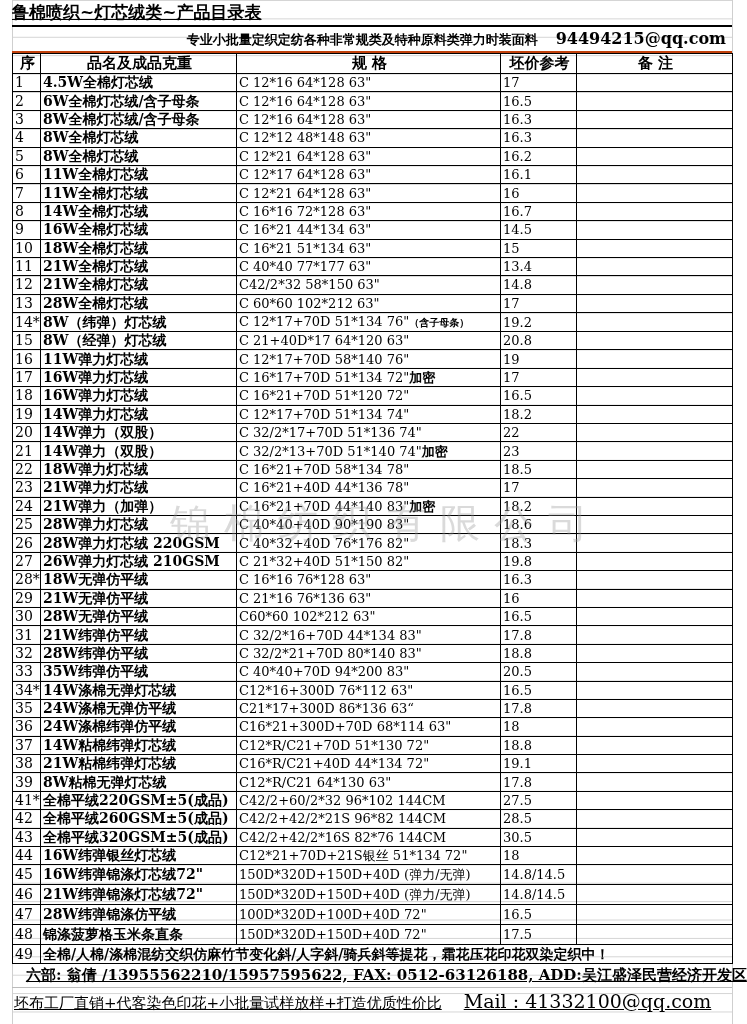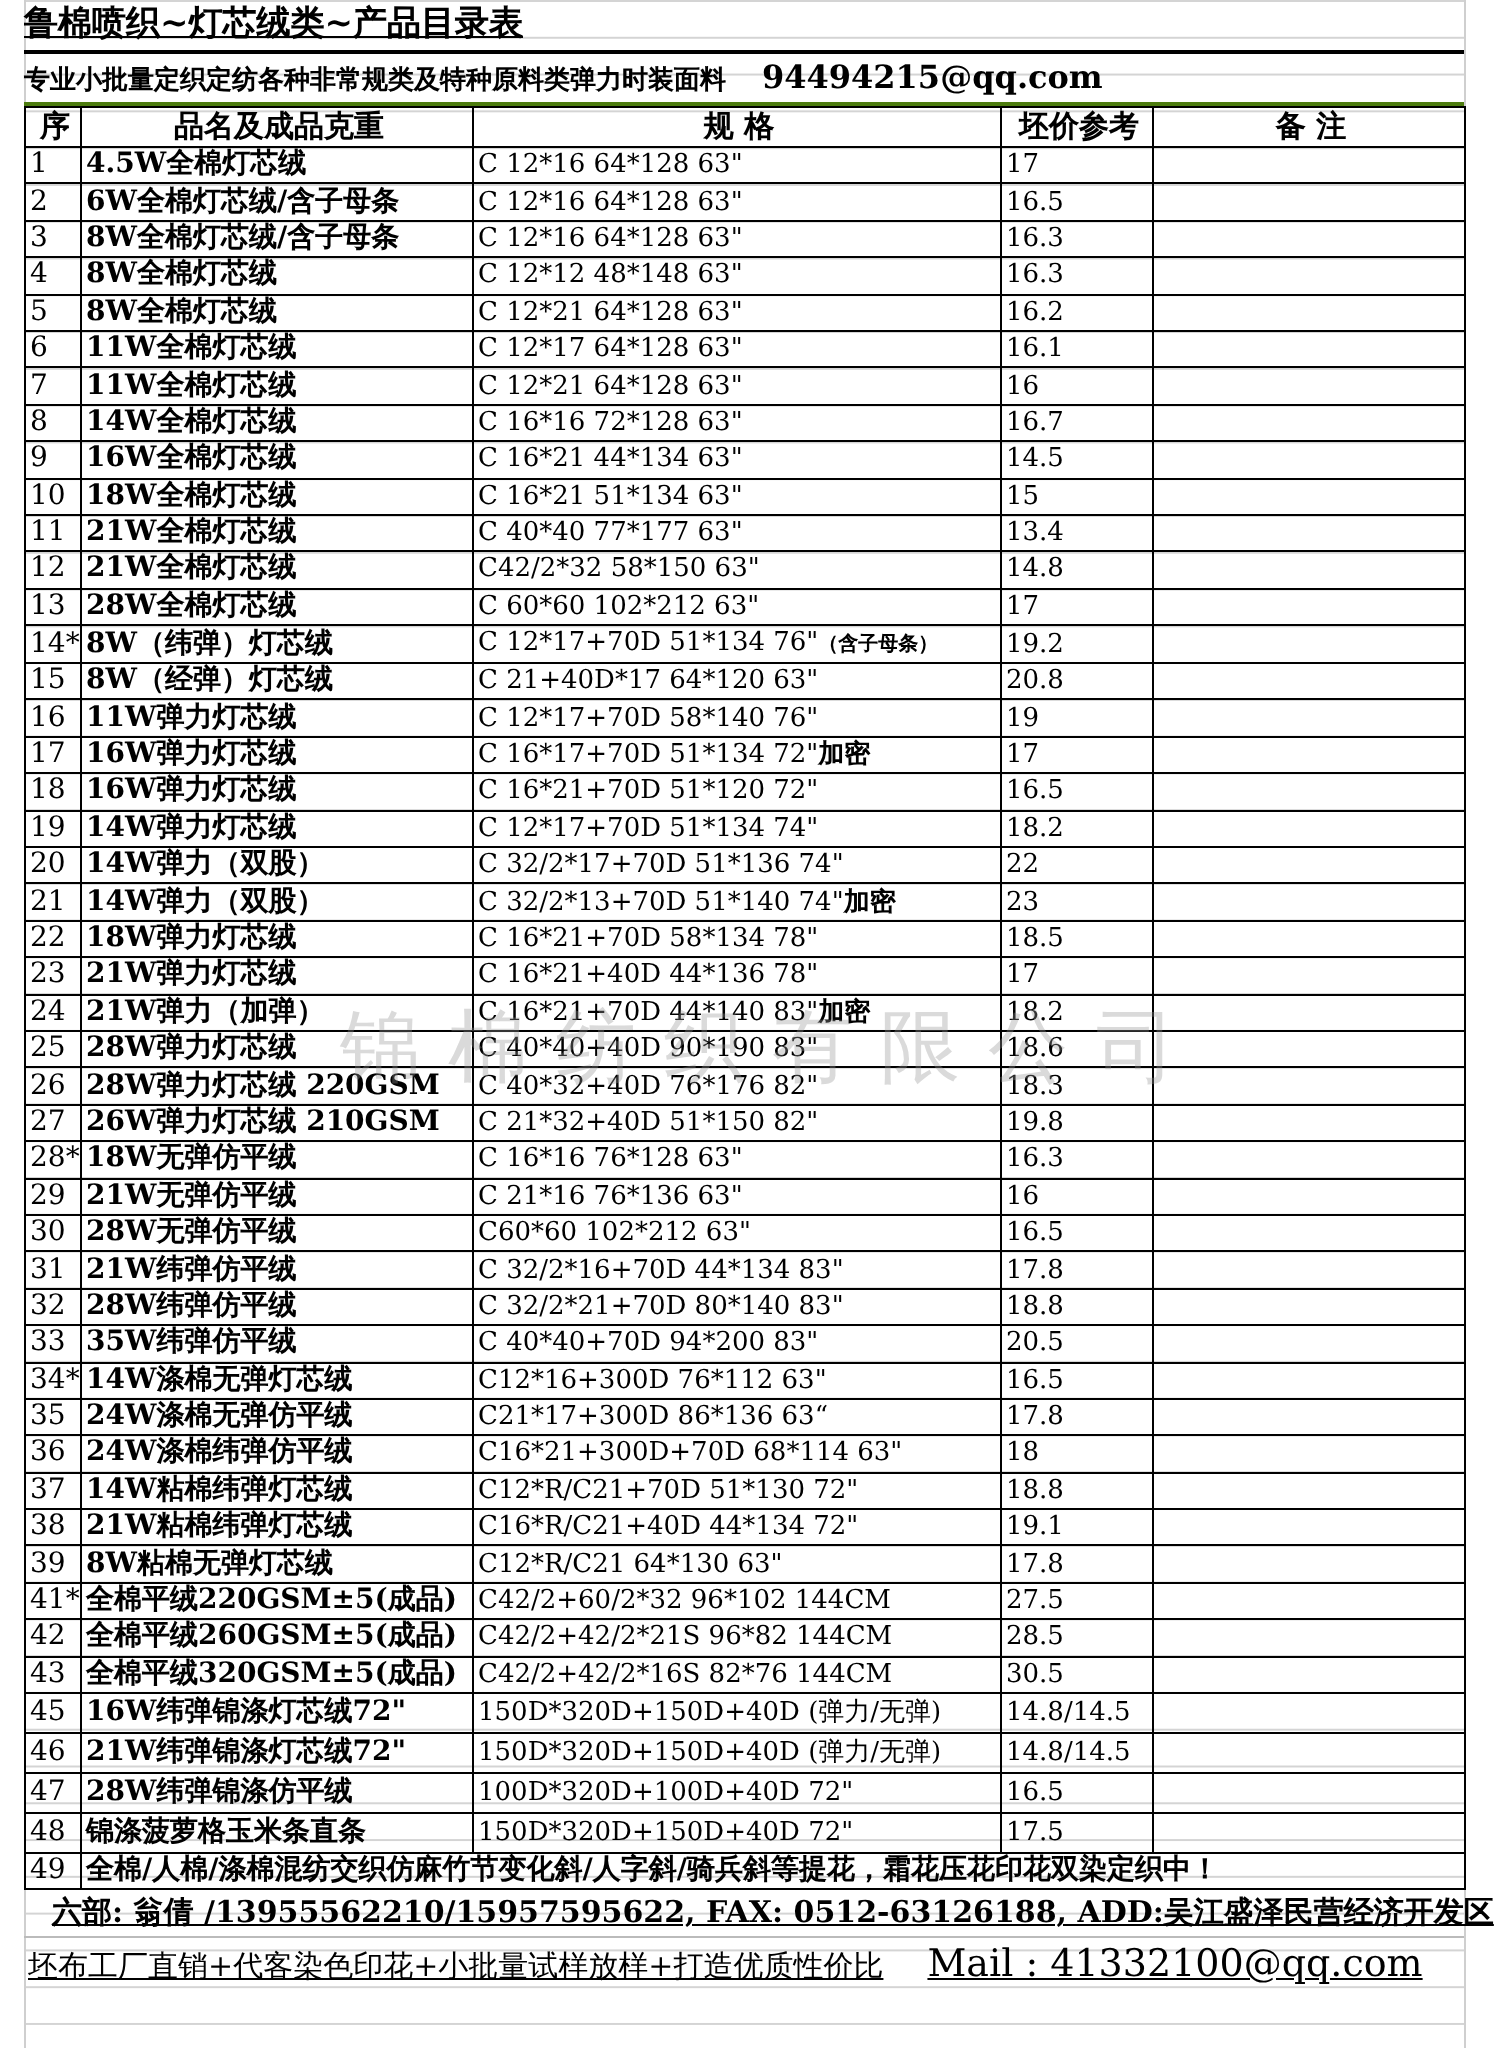--- a/index.html
+++ b/index.html
@@ -10,21 +10,21 @@
       linear-gradient(to right, #d4d4d4 1px, transparent 1px),
       linear-gradient(to bottom, #d4d4d4 1px, transparent 1px);
     background-size: 747px 18.4px;
   }
   .leftgutter { position:absolute; left:0; top:0; width:12px; height:1024px; background:#fff; border-right:1px solid #cfcfcf; }
   .rightgutter { position:absolute; left:732px; top:0; width:15px; height:1024px; background:#fff; border-left:1px solid #cfcfcf; }
   .sheet { position:absolute; left:12px; top:0; width:720px; }
   .title { height:25px; border-bottom:2px solid #000; text-align:left; font-weight:bold;
            font-size:17px; line-height:25px; }
   .title span { text-decoration:underline; }
-  .subtitle { height:24px; font-weight:bold; font-size:13px; line-height:24px; padding-right:6px; border-bottom:2px solid #4d7c0f; }
+  .subtitle { height:24px; font-weight:bold; font-size:13px; line-height:24px; text-align:right; padding-right:6px; border-bottom:2px solid #c2410c; }
   .subtitle .mail { font-size:16px; margin-left:18px; }
   table { border-collapse:collapse; table-layout:fixed; width:720px; }
   td, th { border:1px solid #000; padding:0 0 0 2px; white-space:nowrap; overflow:hidden;
            font-size:14px; height:17.4px; line-height:17px; text-align:left; font-weight:normal; }
   th { font-size:15px; text-align:center; height:19px; font-weight:bold; }
   td.no { font-size:14px; }
   td.name { font-weight:bold; letter-spacing:0; }
   td.spec { font-size:13px; }
   td.spec .note { font-weight:bold; font-size:13px; }
   td.spec .small { font-size:10px; font-weight:bold; }
@@ -356,20 +356,27 @@
           <td class="price">28.5</td>
           <td class="remark"></td>
         </tr>
         <tr>
           <td class="no">43</td>
           <td class="name">全棉平绒320GSM±5(成品)</td>
           <td class="spec"><span>C42/2+42/2*16S 82*76 144CM</span></td>
           <td class="price">30.5</td>
           <td class="remark"></td>
         </tr>
+        <tr>
+          <td class="no">44</td>
+          <td class="name">16W纬弹银丝灯芯绒</td>
+          <td class="spec"><span>C12*21+70D+21S银丝 51*134 72"</span></td>
+          <td class="price">18</td>
+          <td class="remark"></td>
+        </tr>
         <tr class="wide">
           <td class="no">45</td>
           <td class="name">16W纬弹锦涤灯芯绒72"</td>
           <td class="spec"><span>150D*320D+150D+40D (弹力/无弹)</span></td>
           <td class="price">14.8/14.5</td>
           <td class="remark"></td>
         </tr>
         <tr class="wide">
           <td class="no">46</td>
           <td class="name">21W纬弹锦涤灯芯绒72"</td>

